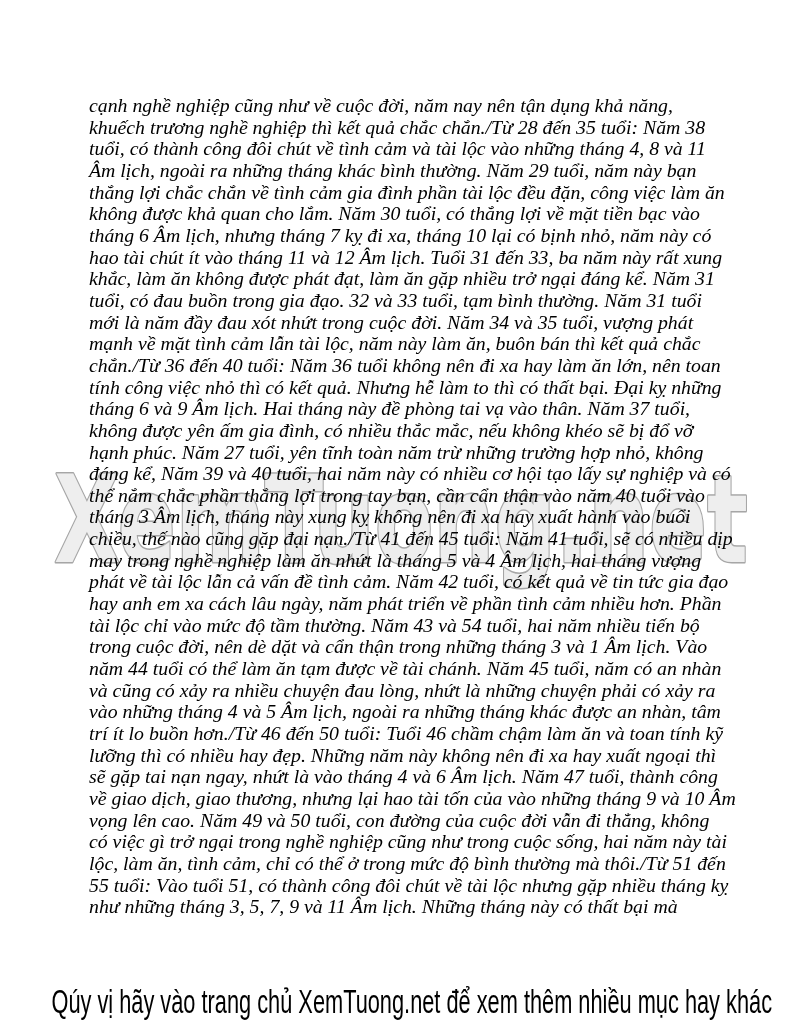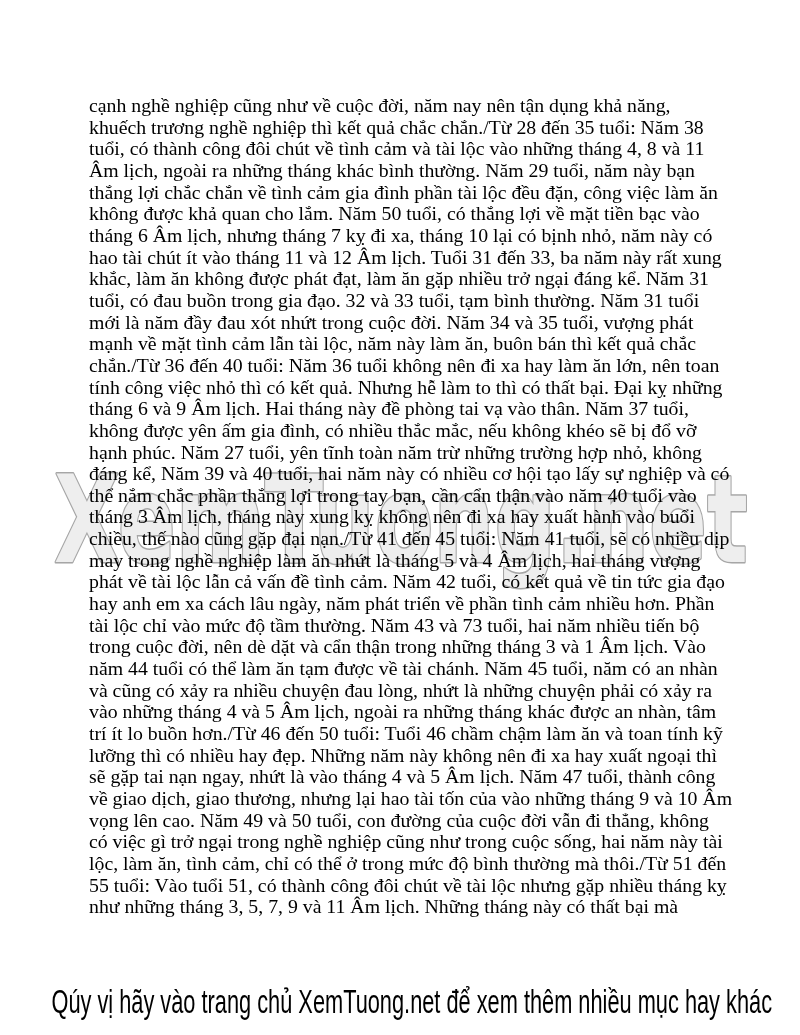--- a/index.html
+++ b/index.html
@@ -24,20 +24,21 @@
   .doc {
     position: absolute;
     left: 89px;
     top: 95px;
     width: 665px;
     z-index: 2;
     color: #000000;
     font-size: 19.8px;
     line-height: 21.66px;
     font-weight: 400;
+    font-style: italic;
   }
   .doc .tl {
     white-space: nowrap;
   }
   .footer {
     position: absolute;
     left: 12px;
     top: 984px;
     width: 800px;
     height: 44px;
@@ -66,47 +67,47 @@
   <svg class="watermark-svg" width="800" height="1035" viewBox="0 0 800 1035">
     <text x="401" y="562" text-anchor="middle" font-family="DejaVu Sans, Liberation Sans, sans-serif" font-size="122" font-weight="bold" stroke-width="3" paint-order="stroke" stroke-linejoin="round" textLength="694" lengthAdjust="spacingAndGlyphs" fill="#eeeeee" stroke="#a6a6a6">XemTuong.net</text>
   </svg>
 
   <div class="doc">
       <div class="tl">cạnh nghề nghiệp cũng như về cuộc đời, năm nay nên tận dụng khả năng,</div>
       <div class="tl">khuếch trương nghề nghiệp thì kết quả chắc chắn./Từ 28 đến 35 tuổi: Năm 38</div>
       <div class="tl">tuổi, có thành công đôi chút về tình cảm và tài lộc vào những tháng 4, 8 và 11</div>
       <div class="tl">Âm lịch, ngoài ra những tháng khác bình thường. Năm 29 tuổi, năm này bạn</div>
       <div class="tl">thắng lợi chắc chắn về tình cảm gia đình phần tài lộc đều đặn, công việc làm ăn</div>
-      <div class="tl">không được khả quan cho lắm. Năm 50 tuổi, có thắng lợi về mặt tiền bạc vào</div>
+      <div class="tl">không được khả quan cho lắm. Năm 30 tuổi, có thắng lợi về mặt tiền bạc vào</div>
       <div class="tl">tháng 6 Âm lịch, nhưng tháng 7 kỵ đi xa, tháng 10 lại có bịnh nhỏ, năm này có</div>
       <div class="tl">hao tài chút ít vào tháng 11 và 12 Âm lịch. Tuổi 31 đến 33, ba năm này rất xung</div>
       <div class="tl">khắc, làm ăn không được phát đạt, làm ăn gặp nhiều trở ngại đáng kể. Năm 31</div>
       <div class="tl">tuổi, có đau buồn trong gia đạo. 32 và 33 tuổi, tạm bình thường. Năm 31 tuổi</div>
       <div class="tl">mới là năm đầy đau xót nhứt trong cuộc đời. Năm 34 và 35 tuổi, vượng phát</div>
       <div class="tl">mạnh về mặt tình cảm lẫn tài lộc, năm này làm ăn, buôn bán thì kết quả chắc</div>
       <div class="tl">chắn./Từ 36 đến 40 tuổi: Năm 36 tuổi không nên đi xa hay làm ăn lớn, nên toan</div>
       <div class="tl">tính công việc nhỏ thì có kết quả. Nhưng hễ làm to thì có thất bại. Đại kỵ những</div>
       <div class="tl">tháng 6 và 9 Âm lịch. Hai tháng này đề phòng tai vạ vào thân. Năm 37 tuổi,</div>
       <div class="tl">không được yên ấm gia đình, có nhiều thắc mắc, nếu không khéo sẽ bị đổ vỡ</div>
       <div class="tl">hạnh phúc. Năm 27 tuổi, yên tĩnh toàn năm trừ những trường hợp nhỏ, không</div>
       <div class="tl">đáng kể, Năm 39 và 40 tuổi, hai năm này có nhiều cơ hội tạo lấy sự nghiệp và có</div>
       <div class="tl">thể nắm chắc phần thắng lợi trong tay bạn, cần cẩn thận vào năm 40 tuổi vào</div>
       <div class="tl">tháng 3 Âm lịch, tháng này xung kỵ không nên đi xa hay xuất hành vào buổi</div>
       <div class="tl">chiều, thế nào cũng gặp đại nạn./Từ 41 đến 45 tuổi: Năm 41 tuổi, sẽ có nhiều dịp</div>
       <div class="tl">may trong nghề nghiệp làm ăn nhứt là tháng 5 và 4 Âm lịch, hai tháng vượng</div>
       <div class="tl">phát về tài lộc lẫn cả vấn đề tình cảm. Năm 42 tuổi, có kết quả về tin tức gia đạo</div>
       <div class="tl">hay anh em xa cách lâu ngày, năm phát triển về phần tình cảm nhiều hơn. Phần</div>
-      <div class="tl">tài lộc chỉ vào mức độ tầm thường. Năm 43 và 73 tuổi, hai năm nhiều tiến bộ</div>
+      <div class="tl">tài lộc chỉ vào mức độ tầm thường. Năm 43 và 54 tuổi, hai năm nhiều tiến bộ</div>
       <div class="tl">trong cuộc đời, nên dè dặt và cẩn thận trong những tháng 3 và 1 Âm lịch. Vào</div>
       <div class="tl">năm 44 tuổi có thể làm ăn tạm được về tài chánh. Năm 45 tuổi, năm có an nhàn</div>
       <div class="tl">và cũng có xảy ra nhiều chuyện đau lòng, nhứt là những chuyện phải có xảy ra</div>
       <div class="tl">vào những tháng 4 và 5 Âm lịch, ngoài ra những tháng khác được an nhàn, tâm</div>
       <div class="tl">trí ít lo buồn hơn./Từ 46 đến 50 tuổi: Tuổi 46 chầm chậm làm ăn và toan tính kỹ</div>
       <div class="tl">lưỡng thì có nhiều hay đẹp. Những năm này không nên đi xa hay xuất ngoại thì</div>
-      <div class="tl">sẽ gặp tai nạn ngay, nhứt là vào tháng 4 và 5 Âm lịch. Năm 47 tuổi, thành công</div>
+      <div class="tl">sẽ gặp tai nạn ngay, nhứt là vào tháng 4 và 6 Âm lịch. Năm 47 tuổi, thành công</div>
       <div class="tl">về giao dịch, giao thương, nhưng lại hao tài tốn của vào những tháng 9 và 10 Âm</div>
       <div class="tl">vọng lên cao. Năm 49 và 50 tuổi, con đường của cuộc đời vẫn đi thẳng, không</div>
       <div class="tl">có việc gì trở ngại trong nghề nghiệp cũng như trong cuộc sống, hai năm này tài</div>
       <div class="tl">lộc, làm ăn, tình cảm, chỉ có thể ở trong mức độ bình thường mà thôi./Từ 51 đến</div>
       <div class="tl">55 tuổi: Vào tuổi 51, có thành công đôi chút về tài lộc nhưng gặp nhiều tháng kỵ</div>
       <div class="tl">như những tháng 3, 5, 7, 9 và 11 Âm lịch. Những tháng này có thất bại mà</div>
     </div>
 
   <div class="footer">
     <span class="footer-text">Qúy vị hãy vào trang chủ XemTuong.net để xem thêm nhiều mục hay khác</span>

